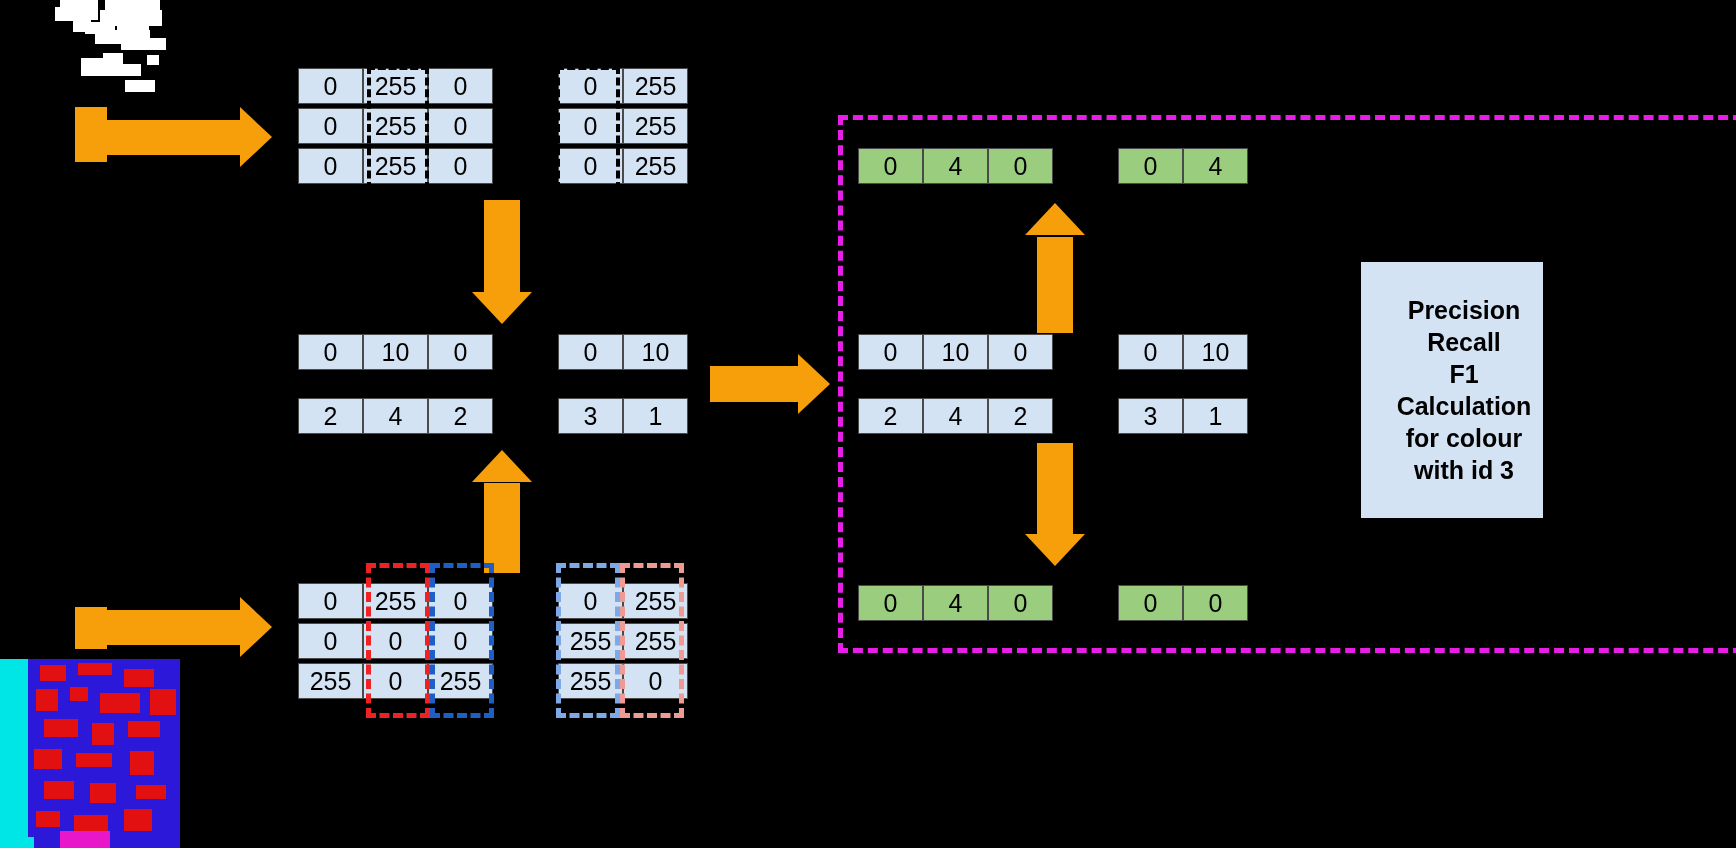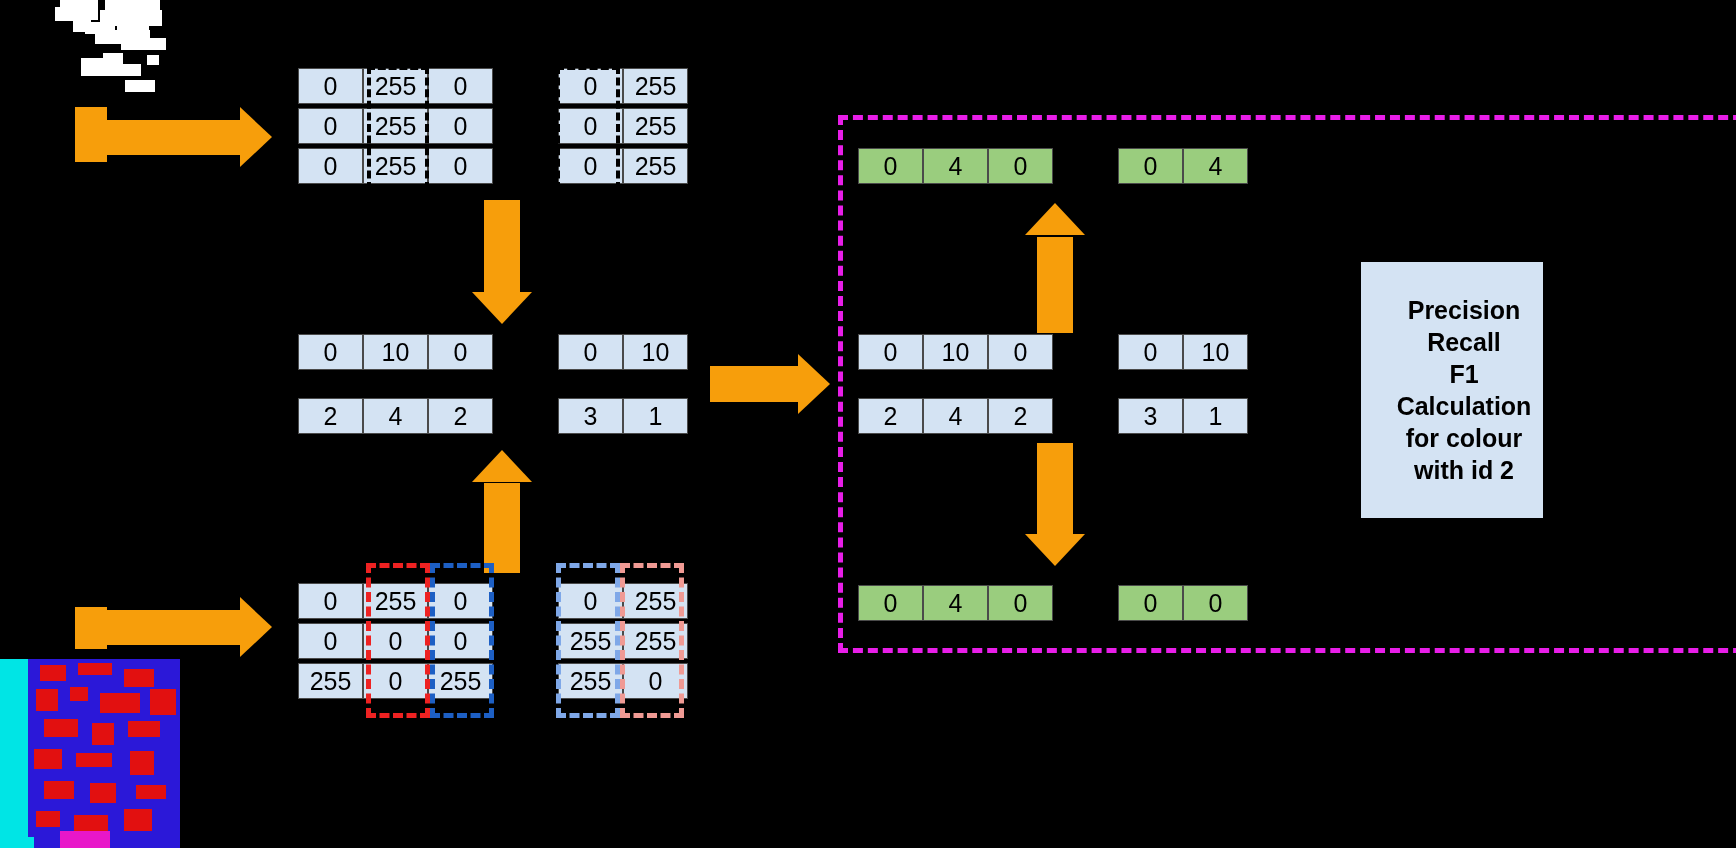--- a/index.html
+++ b/index.html
@@ -355,16 +355,16 @@
       <div class="cell green">0</div>
     </div>
   </div>
 
   <div class="textbox" style="left:1361px; top:262px; width:182px; height:256px;">
     <div>Precision</div>
     <div>Recall</div>
     <div>F1</div>
     <div>Calculation</div>
     <div>for colour</div>
-    <div>with id 2</div>
+    <div>with id 3</div>
   </div>
 
 </div>
 
 </body></html>

